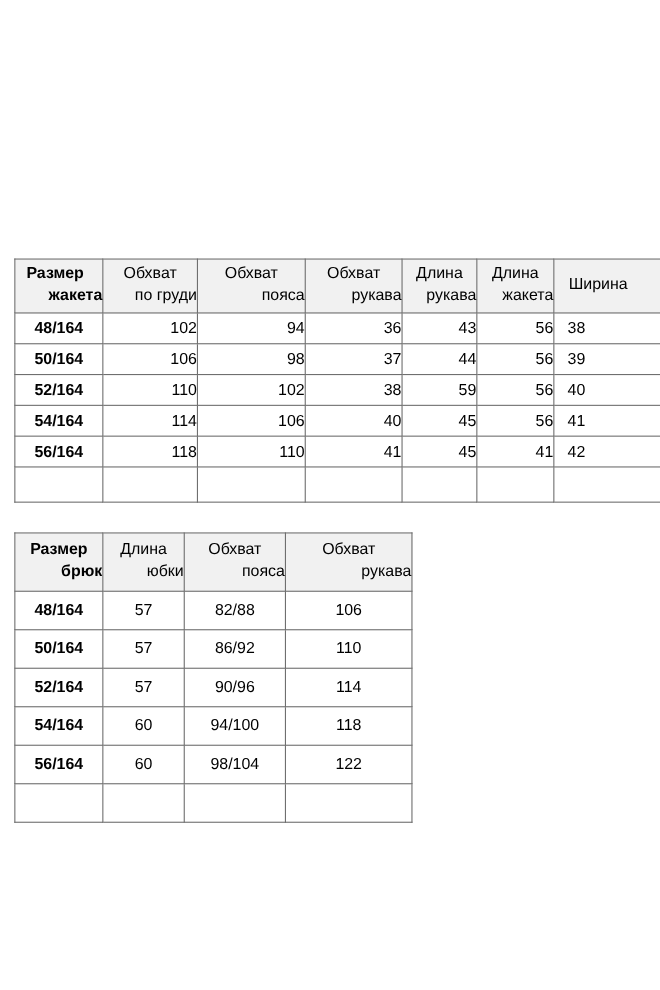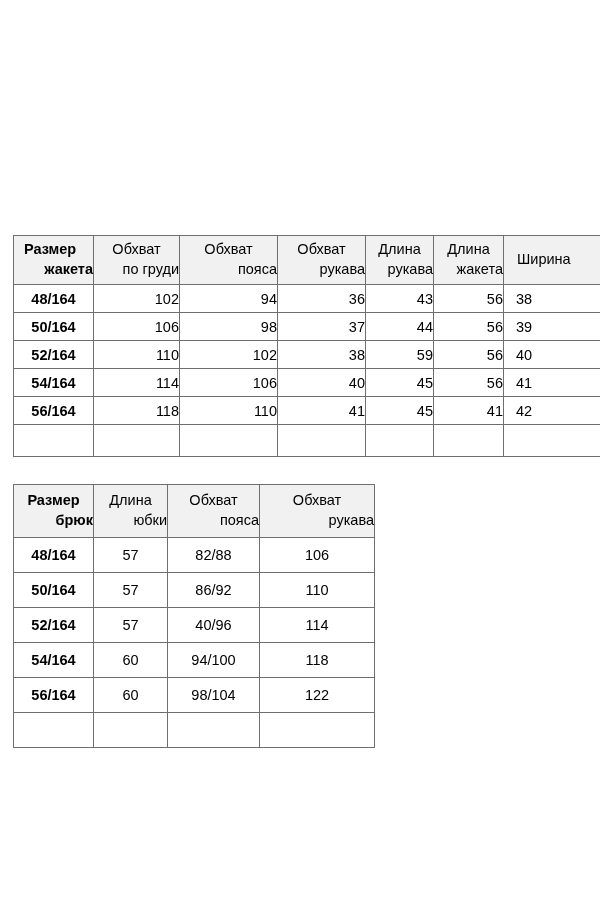--- a/index.html
+++ b/index.html
@@ -270,21 +270,21 @@
       </tr>
       <tr>
         <td class="size">50/164</td>
         <td>57</td>
         <td>86/92</td>
         <td>110</td>
       </tr>
       <tr>
         <td class="size">52/164</td>
         <td>57</td>
-        <td>40/96</td>
+        <td>90/96</td>
         <td>114</td>
       </tr>
       <tr>
         <td class="size">54/164</td>
         <td>60</td>
         <td>94/100</td>
         <td>118</td>
       </tr>
       <tr>
         <td class="size">56/164</td>

